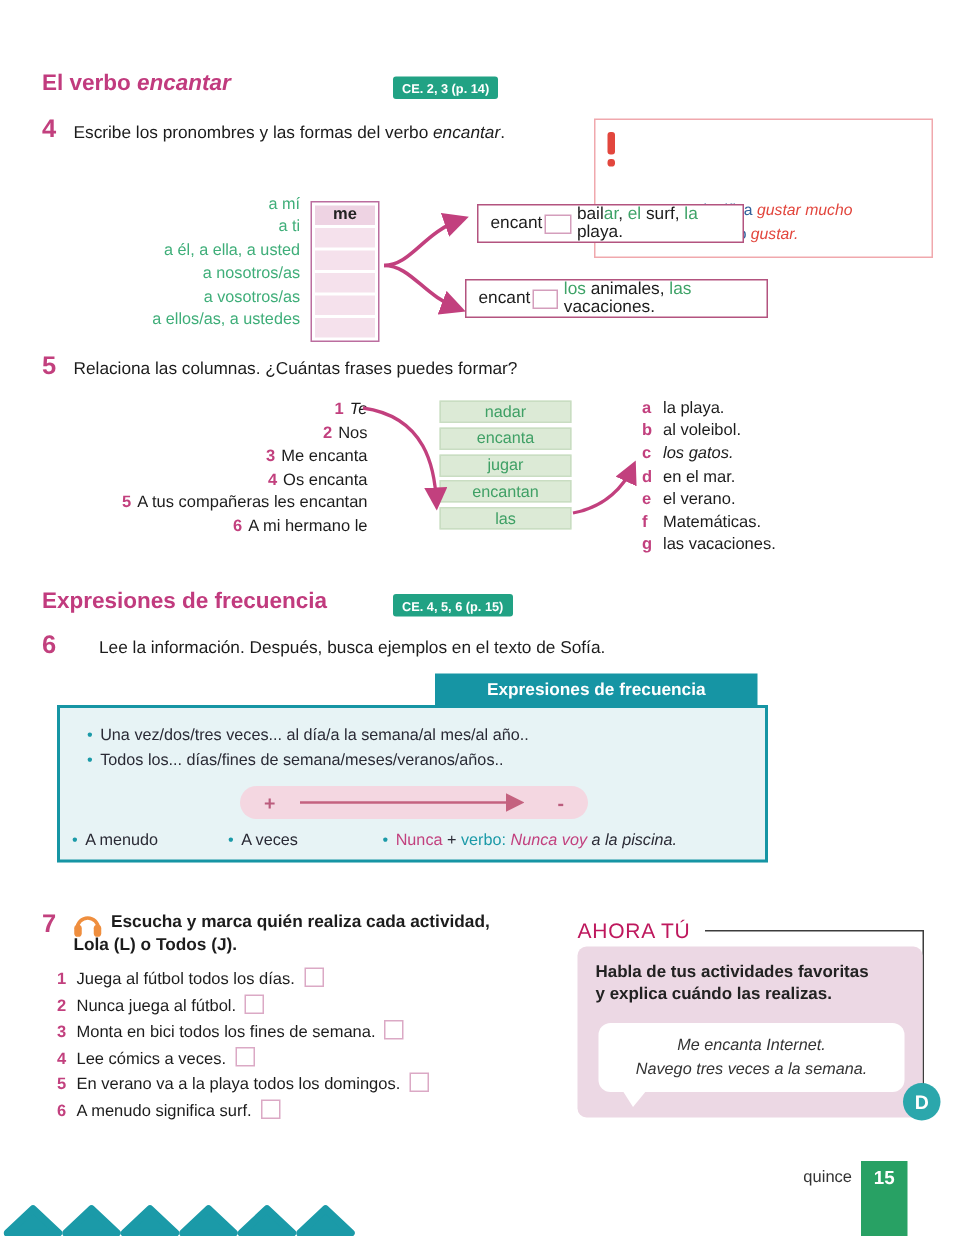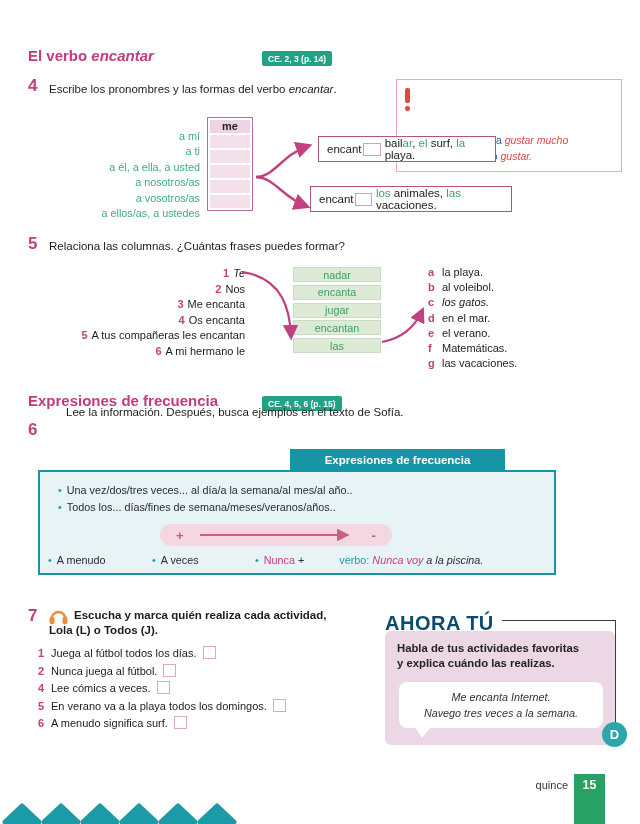--- a/index.html
+++ b/index.html
@@ -6,21 +6,21 @@
   body { background:#e8e8e8; font-family:"Liberation Sans", sans-serif; }
   .page { position:relative; width:640px; height:824px; background:#ffffff; overflow:hidden; margin:0 auto; }
   .abs { position:absolute; }
 
   
   .i { font-style:italic; }
   .red { color:#e2463d; }
   .blue { color:#30609b; }
   .green { color:#3fa368; }
   .pinktxt { color:#c2407e; }
-  .tealtxt { color:#1b9aa8;margin-left:32px; }
+  .tealtxt { color:#1b9aa8; }
 
   .sec-title { font-size:15px; font-weight:bold; color:#c13b7e; }
   .badge { background:#21a284; color:#fff; font-size:8.5px; font-weight:bold; padding:2.5px 6px; border-radius:2px; }
   .ex-num { font-size:17px; font-weight:bold; color:#c2407e; }
   .ex-instr { font-size:11.5px; color:#1c1c1c; }
 
   .callout { border:1px solid #f0a8ad; padding:6px 8px 6px 23px; font-size:10.5px; line-height:1.5; white-space:pre-line; }
   .excl-bar { position:absolute; left:8px; top:8px; width:4.5px; height:15px; border-radius:2px; background:#e2463d; }
   .excl-dot { position:absolute; left:8px; top:26px; width:4.5px; height:4.5px; border-radius:50%; background:#e2463d; }
 
@@ -45,21 +45,21 @@
   .fb-bullet { position:absolute; font-size:10.8px; color:#2a2a35; }
   .fb-bullet .dot, .fitem .dot { color:#1b9aa8; margin-right:5px; }
   .pill { position:absolute; background:#f4d7e1; border-radius:11px; display:flex; align-items:center; }
   .pill .plus, .pill .minus { color:#bb5c7d; font-weight:bold; font-size:13px; }
   .fitem { position:absolute; font-size:10.8px; color:#2a2a35; }
 
   .ex7-item { font-size:11px; line-height:17.6px; color:#1c1c1c; white-space:nowrap; }
   .ex7-item .num { color:#c2407e; font-weight:bold; display:inline-block; width:13px; }
   .checkbox { display:inline-block; width:13px; height:13px; border:1.5px solid #dba9c5; vertical-align:-2px; margin-left:6px; background:#fff; }
 
-  .ahora-title { font-size:20px; font-weight:bold; color:#0c4a6e; letter-spacing:0.5px; }
+  .ahora-title { font-size:14px; font-weight:normal; color:#be185d; letter-spacing:0.5px; }
   .connector { border-top:1.5px solid #3c3c3c; border-right:1.5px solid #3c3c3c; }
   .pinkbox { background:#ecd8e4; border-radius:6px; }
   .prompt { font-size:11.3px; font-weight:bold; color:#222; line-height:15px; }
   .bubble { background:#fff; border-radius:8px; display:flex; flex-direction:column; align-items:center; justify-content:center; font-size:10.8px; font-style:italic; color:#333; line-height:16px; }
   .bubble-tail { position:absolute; width:0; height:0; border-left:7px solid transparent; border-right:9px solid transparent; border-top:11px solid #fff; }
   .d-circle { width:25px; height:25px; border-radius:50%; background:#2ba7ac; color:#fff; font-weight:bold; font-size:13px; display:flex; align-items:center; justify-content:center; }
 
   .footer-word { font-size:11px; color:#333; text-align:right; }
   .footer-tab { background:#28a164; color:#fff; font-size:12.5px; font-weight:bold; text-align:center; padding-top:4px; }
 </style>
@@ -83,21 +83,21 @@
 
   <div class="abs pronouns" style="left:55px; top:129px; width:145px;">
     <div>a mí</div>
     <div>a ti</div>
     <div>a él, a ella, a usted</div>
     <div>a nosotros/as</div>
     <div>a vosotros/as</div>
     <div>a ellos/as, a ustedes</div>
   </div>
 
-  <div class="abs ptable" style="left:207px; top:117px; width:46px;">
+  <div class="abs ptable" style="left:207px; top:134px; width:46px;">
     <div class="pcell filled">me</div>
     <div class="pcell"></div>
     <div class="pcell"></div>
     <div class="pcell"></div>
     <div class="pcell"></div>
     <div class="pcell"></div>
   </div>
 
   <svg class="abs" style="left:250px; top:131px;" width="72" height="90">
     <defs>
@@ -158,24 +158,24 @@
       </marker>
     </defs>
     <path d="M16,10 C58,16 64,50 65,74" stroke="#c2407e" stroke-width="2.2" fill="none" marker-end="url(#ah2)"></path>
     <path d="M156,80 C178,76 190,62 196,49" stroke="#c2407e" stroke-width="2.2" fill="none" marker-end="url(#ah2)"></path>
   </svg>
 
   <div class="abs sec-title" style="left:28px; top:392px;"><span>Expresiones de frecuencia</span></div>
   <div class="abs badge" style="left:262px; top:396px;">CE. 4, 5, 6 (p. 15)</div>
 
   <div class="abs ex-num" style="left:28px; top:420px;">6</div>
-  <div class="abs ex-instr" style="left:49px; top:406px;padding-left:17px;">Lee la información. Después, busca ejemplos en el texto de Sofía.</div>
+  <div class="abs ex-instr" style="left:49px; top:426px;padding-left:17px;">Lee la información. Después, busca ejemplos en el texto de Sofía.</div>
 
   <div class="abs freq-header" style="left:290px; top:449px; width:215px; height:21px;">Expresiones de frecuencia</div>
-  <div class="abs freq-box" style="left:38px; top:470px; width:518px; height:105px;text-decoration:underline;">
+  <div class="abs freq-box" style="left:38px; top:470px; width:474px; height:105px;text-decoration:underline;">
     <div class="fb-bullet" style="left:18px; top:12px;"><span class="dot">•</span><span>Una vez/dos/tres veces... al día/a la semana/al mes/al año..</span></div>
     <div class="fb-bullet" style="left:18px; top:29px;"><span class="dot">•</span><span>Todos los... días/fines de semana/meses/veranos/años..</span></div>
     <div class="pill" style="left:120px; top:52px; width:232px; height:22px;">
       <span class="plus" style="margin-left:16px;">+</span>
       <svg width="160" height="14" style="margin-left:14px;">
         <defs>
           <marker id="ah3" markerWidth="7" markerHeight="7" refX="5" refY="3.5" orient="auto">
             <polygon points="0,0 7,3.5 0,7" fill="#c4627f"></polygon>
           </marker>
         </defs>
@@ -193,20 +193,21 @@
     <path d="M3.5,13 a7,7 0 0 1 14,0" stroke="#ef8e3e" stroke-width="2.4" fill="none"></path>
     <rect x="1.5" y="10.5" width="5" height="8" rx="2.4" fill="#ef8e3e"></rect>
     <rect x="14.5" y="10.5" width="5" height="8" rx="2.4" fill="#ef8e3e"></rect>
   </svg>
   <div class="abs ex-instr" style="left:74px; top:609px; font-weight:600;">Escucha y marca quién realiza cada actividad,</div>
   <div class="abs ex-instr" style="left:49px; top:624px; font-weight:600;">Lola (L) o Todos (J).</div>
 
   <div class="abs" style="left:38px; top:645px;">
     <div class="ex7-item"><span class="num">1</span><span>Juega al fútbol todos los días.</span><span class="checkbox"></span></div>
     <div class="ex7-item"><span class="num">2</span><span>Nunca juega al fútbol.</span><span class="checkbox"></span></div>
+    <div class="ex7-item"><span class="num">3</span><span>Monta en bici todos los fines de semana.</span><span class="checkbox"></span></div>
     <div class="ex7-item"><span class="num">4</span><span>Lee cómics a veces.</span><span class="checkbox"></span></div>
     <div class="ex7-item"><span class="num">5</span><span>En verano va a la playa todos los domingos.</span><span class="checkbox"></span></div>
     <div class="ex7-item"><span class="num">6</span><span>A menudo significa surf.</span><span class="checkbox"></span></div>
   </div>
 
   <div class="abs connector" style="left:470px; top:620px; width:146px; height:112px;"></div>
   <div class="abs ahora-title" style="left:385px; top:612px; background:#fff; padding-right:8px;">AHORA TÚ</div>
   <div class="abs pinkbox" style="left:385px; top:631px; width:230px; height:114px;">
     <div class="prompt" style="position:absolute; left:12px; top:10px; width:212px;">
       <div>Habla de tus actividades favoritas</div>

